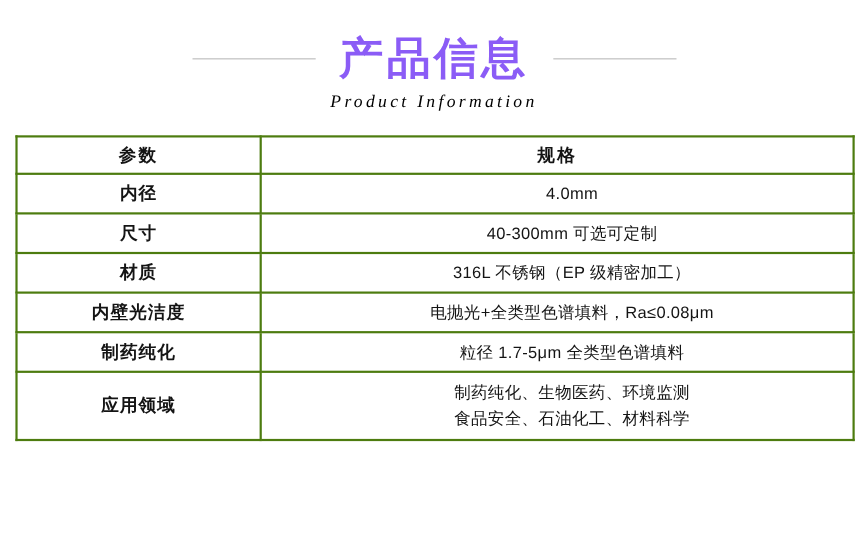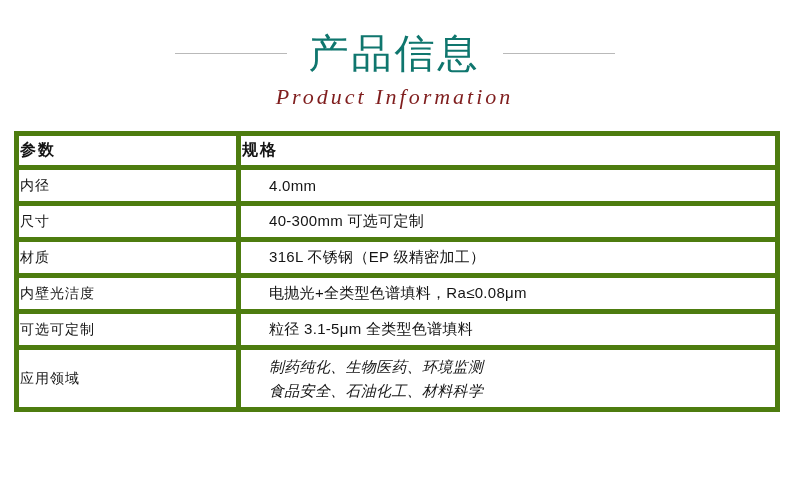--- a/index.html
+++ b/index.html
@@ -32,55 +32,56 @@
     justify-content: center;
     gap: 22px;
   }
   .rule {
     width: 112px;
     height: 1px;
     background: #b9b9b9;
   }
   .title-cn {
     font-size: 40px;
-    font-weight: normal;
+    font-weight: bold;
     letter-spacing: 3px;
-    color: #0f766e;
+    color: #8b5cf6;
     line-height: 1.15;
     white-space: nowrap;
   }
   .title-en {
     margin-top: 8px;
     font-family: "Liberation Serif", serif;
     font-style: italic;
-    font-size: 22px;
+    font-size: 16px;
     letter-spacing: 3px;
-    color: #7f1d1d;
+    color: #000000;
   }
 
   
   .table-wrap {
     margin: 21px 14px 0 14px;
   }
   table.spec {
     width: 761px;
     border-collapse: collapse;
     table-layout: fixed;
   }
   table.spec td {
-    border: 5px solid #4d7c0f;
+    border: 2px solid #4d7c0f;
+    text-align: center;
     vertical-align: middle;
     color: #141414;
   }
   .col-param { width: 222px; }
   .col-value { width: 539px; }
 
   td.param {
-    font-weight: normal;
-    font-size: 14px;
+    font-weight: bold;
+    font-size: 16px;
     letter-spacing: 1px;
   }
   td.value {
     font-size: 15px;
     letter-spacing: 0.3px;
     padding-left: 28px;
   }
   tr.head td {
     height: 34px;
     font-weight: bold;
@@ -91,21 +92,20 @@
     height: 36px;
   }
   tr.tall td {
     height: 62px;
   }
   .value-lines {
     line-height: 1.55;
   }
   .value-lines div {
     white-space: nowrap;
-    font-style: italic;
   }
 </style>
 </head>
 <body>
 
 <div class="page">
 
   <div class="header">
     <div class="title-row">
       <div class="rule"></div>
@@ -142,22 +142,22 @@
           <td class="value">316L 不锈钢（EP 级精密加工）</td>
         </tr>
 
         <tr class="body">
           <td class="param">内壁光洁度</td>
           <td class="value">电抛光+全类型色谱填料，Ra≤0.08μm</td>
         </tr>
 
 
         <tr class="body">
-          <td class="param">可选可定制</td>
-          <td class="value">粒径 3.1-5μm 全类型色谱填料</td>
+          <td class="param">制药纯化</td>
+          <td class="value">粒径 1.7-5μm 全类型色谱填料</td>
         </tr>
 
         <tr class="tall">
           <td class="param">应用领域</td>
           <td class="value">
             <div class="value-lines">
               <div>制药纯化、生物医药、环境监测</div>
               <div>食品安全、石油化工、材料科学</div>
             </div>
           </td>

